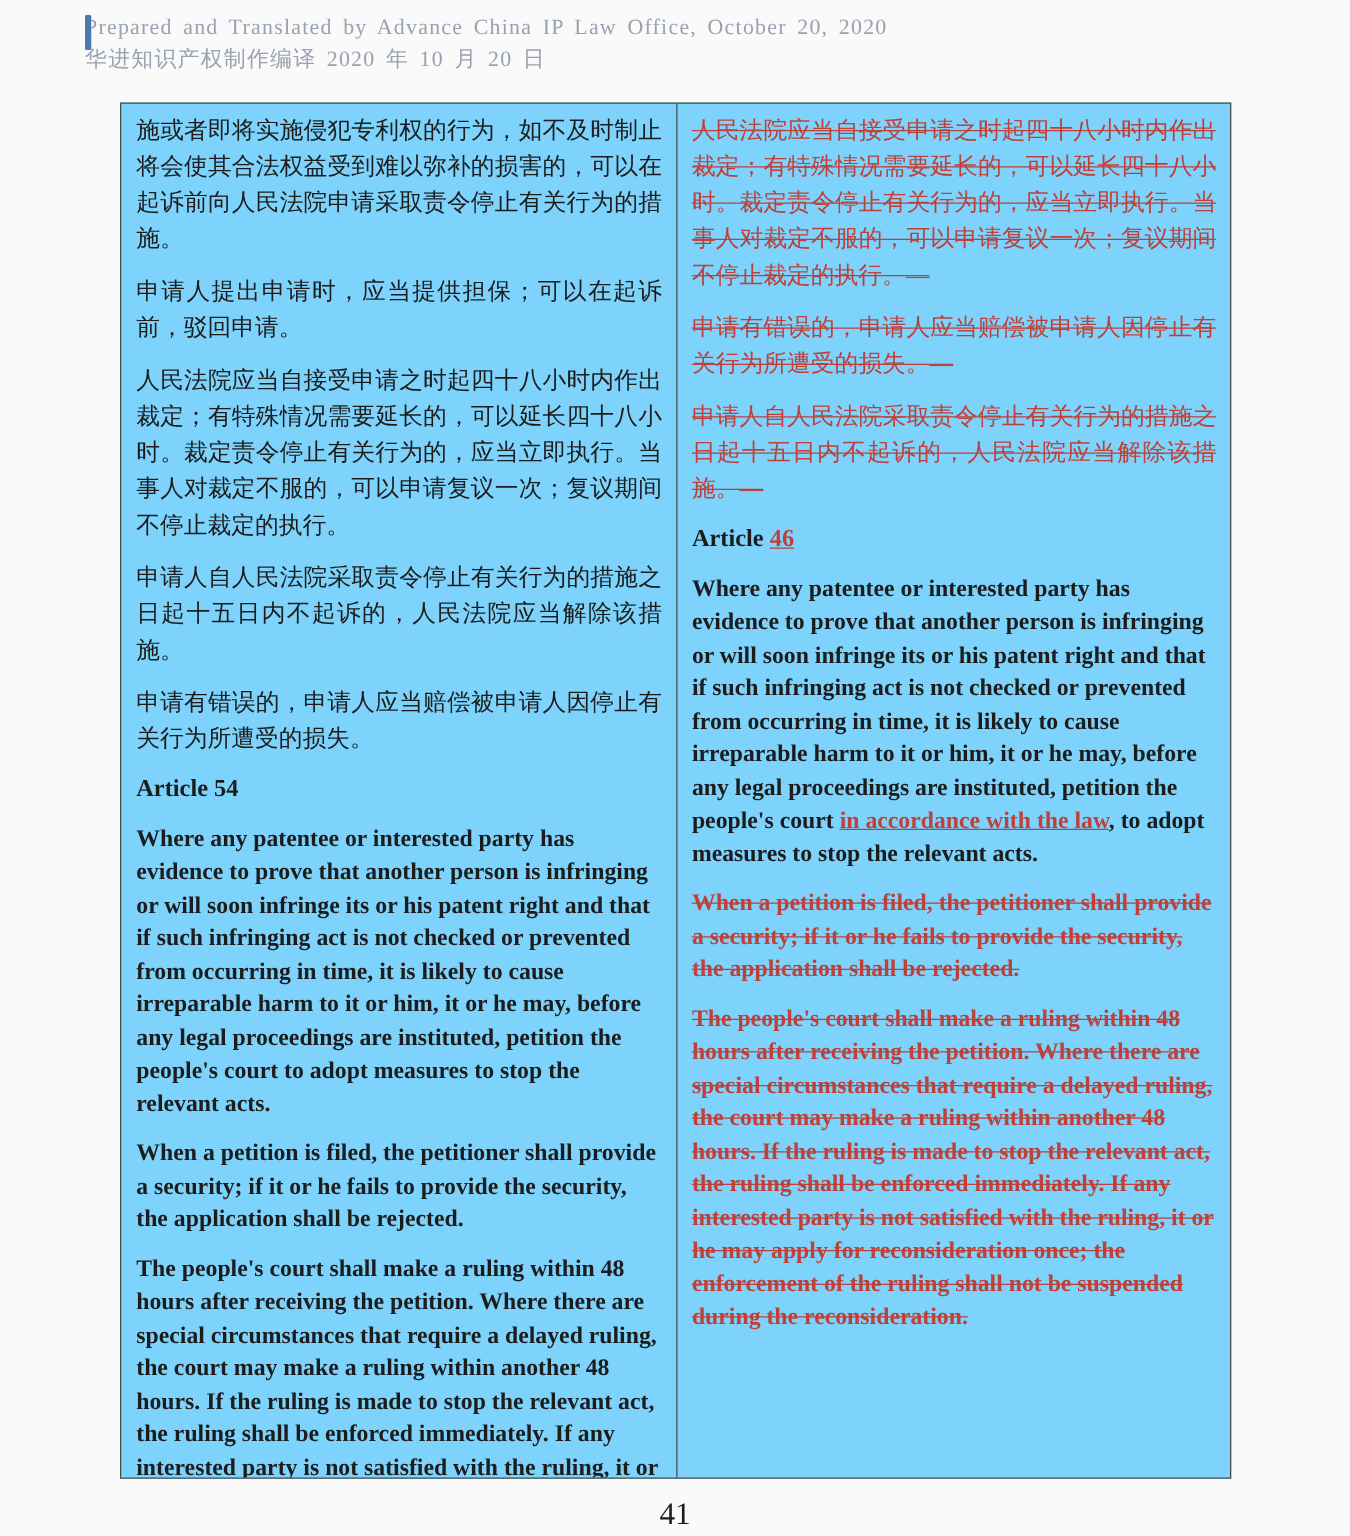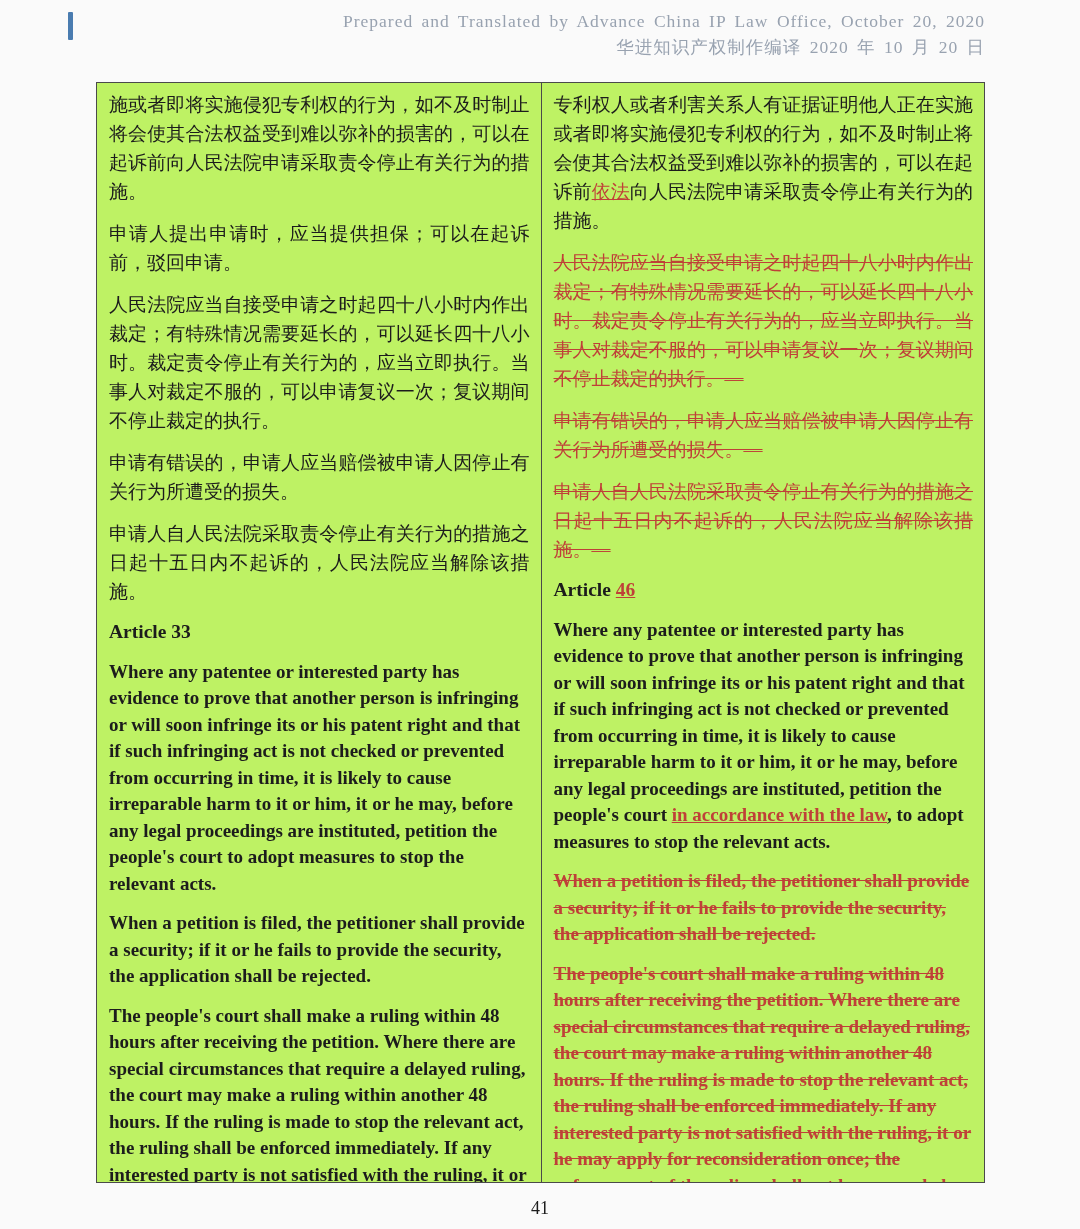--- a/index.html
+++ b/index.html
@@ -20,86 +20,85 @@
   }
 
   
   .header { position: absolute; top: 8px; left: 68px; right: 95px; }
   .accent-bar {
     position: absolute; left: 0; top: 4px;
     width: 5px; height: 28px;
     background: var(--accent);
     border-radius: 1px;
   }
-  .header-lines { text-align: right; }
+  .header-lines { text-align: left; }
   .header-line {
     color: var(--header-text);
     font-size: 17.5px;
     line-height: 26px;
     letter-spacing: 1px;
     word-spacing: 3px;
   }
 
   
   .compare-table {
     position: absolute;
     left: 96px; top: 82px;
     width: 889px; height: 1101px;
     border: 1.6px solid var(--border);
     display: flex;
-    background: #bef264;
+    background: #7dd3fc;
   }
   .col { width: 50%; padding: 7px 11px 8px 12px; overflow: hidden; }
   .col-right { border-left: 1.6px solid var(--border); }
 
   .para { margin-bottom: 13px; font-size: 19px; }
   .para.zh { line-height: 29px; text-align: justify; }
   .para.en { line-height: 26.5px; font-weight: bold; }
   .para.heading { font-weight: bold; font-size: 19.5px; margin-bottom: 13px; }
 
   .run-normal { }
   .run-insertion { color: var(--red); text-decoration: underline; }
   .run-deletion { color: var(--red); text-decoration: line-through; }
 
   
   .footer {
     position: absolute;
     left: 0; top: 1198px; width: 100%;
     text-align: center;
   }
-  .page-number { font-size: 18px; color: var(--ink); margin-top: 11px; }
+  .page-number { font-size: 25px; color: var(--ink); margin-top: 11px; }
 </style>
 </head>
 <body>
 
 <div class="header">
   <span class="accent-bar"></span>
   <div class="header-lines">
     <div class="header-line">Prepared and Translated by Advance China IP Law Office, October 20, 2020</div>
     <div class="header-line">华进知识产权制作编译 2020 年 10 月 20 日</div>
   </div>
 </div>
 
 <div class="compare-table">
 
   <div class="col col-left">
     <div class="para zh"><span class="run-normal">施或者即将实施侵犯专利权的行为，如不及时制止将会使其合法权益受到难以弥补的损害的，可以在起诉前向人民法院申请采取责令停止有关行为的措施。</span></div>
     <div class="para zh"><span class="run-normal">申请人提出申请时，应当提供担保；可以在起诉前，驳回申请。</span></div>
     <div class="para zh"><span class="run-normal">人民法院应当自接受申请之时起四十八小时内作出裁定；有特殊情况需要延长的，可以延长四十八小时。裁定责令停止有关行为的，应当立即执行。当事人对裁定不服的，可以申请复议一次；复议期间不停止裁定的执行。</span></div>
+    <div class="para zh"><span class="run-normal">申请人自人民法院采取责令停止有关行为的措施之日起十五日内不起诉的，人民法院应当解除该措施。</span></div>
     <div class="para zh"><span class="run-normal">申请有错误的，申请人应当赔偿被申请人因停止有关行为所遭受的损失。</span></div>
-    <div class="para zh"><span class="run-normal">申请人自人民法院采取责令停止有关行为的措施之日起十五日内不起诉的，人民法院应当解除该措施。</span></div>
-    <div class="para en heading"><span class="run-normal">Article 33</span></div>
+    <div class="para en heading"><span class="run-normal">Article 54</span></div>
     <div class="para en"><span class="run-normal">Where any patentee or interested party has evidence to prove that another person is infringing or will soon infringe its or his patent right and that if such infringing act is not checked or prevented from occurring in time, it is likely to cause irreparable harm to it or him, it or he may, before any legal proceedings are instituted, petition the people's court to adopt measures to stop the relevant acts.</span></div>
     <div class="para en"><span class="run-normal">When a petition is filed, the petitioner shall provide a security; if it or he fails to provide the security, the application shall be rejected.</span></div>
     <div class="para en"><span class="run-normal">The people's court shall make a ruling within 48 hours after receiving the petition. Where there are special circumstances that require a delayed ruling, the court may make a ruling within another 48 hours. If the ruling is made to stop the relevant act, the ruling shall be enforced immediately. If any interested party is not satisfied with the ruling, it or he may apply for reconsideration once; the enforcement of the ruling shall not be suspended during the reconsideration.</span></div>
 
   </div>
 
   <div class="col col-right">
-    <div class="para zh"><span class="run-normal">专利权人或者利害关系人有证据证明他人正在实施或者即将实施侵犯专利权的行为，如不及时制止将会使其合法权益受到难以弥补的损害的，可以在起诉前</span><span class="run-insertion">依法</span><span class="run-normal">向人民法院申请采取责令停止有关行为的措施。</span></div>
     <div class="para zh"><span class="run-deletion">人民法院应当自接受申请之时起四十八小时内作出裁定；有特殊情况需要延长的，可以延长四十八小时。裁定责令停止有关行为的，应当立即执行。当事人对裁定不服的，可以申请复议一次；复议期间不停止裁定的执行。—</span></div>
     <div class="para zh"><span class="run-deletion">申请有错误的，申请人应当赔偿被申请人因停止有关行为所遭受的损失。—</span></div>
     <div class="para zh"><span class="run-deletion">申请人自人民法院采取责令停止有关行为的措施之日起十五日内不起诉的，人民法院应当解除该措施。—</span></div>
     <div class="para en heading"><span class="run-normal">Article </span><span class="run-insertion">46</span></div>
     <div class="para en"><span class="run-normal">Where any patentee or interested party has evidence to prove that another person is infringing or will soon infringe its or his patent right and that if such infringing act is not checked or prevented from occurring in time, it is likely to cause irreparable harm to it or him, it or he may, before any legal proceedings are instituted, petition the people's court </span><span class="run-insertion">in accordance with the law</span><span class="run-normal">, to adopt measures to stop the relevant acts.</span></div>
     <div class="para en"><span class="run-deletion">When a petition is filed, the petitioner shall provide a security; if it or he fails to provide the security, the application shall be rejected.</span></div>
     <div class="para en"><span class="run-deletion">The people's court shall make a ruling within 48 hours after receiving the petition. Where there are special circumstances that require a delayed ruling, the court may make a ruling within another 48 hours. If the ruling is made to stop the relevant act, the ruling shall be enforced immediately. If any interested party is not satisfied with the ruling, it or he may apply for reconsideration once; the enforcement of the ruling shall not be suspended during the reconsideration.</span></div>
   </div>
 
 </div>

